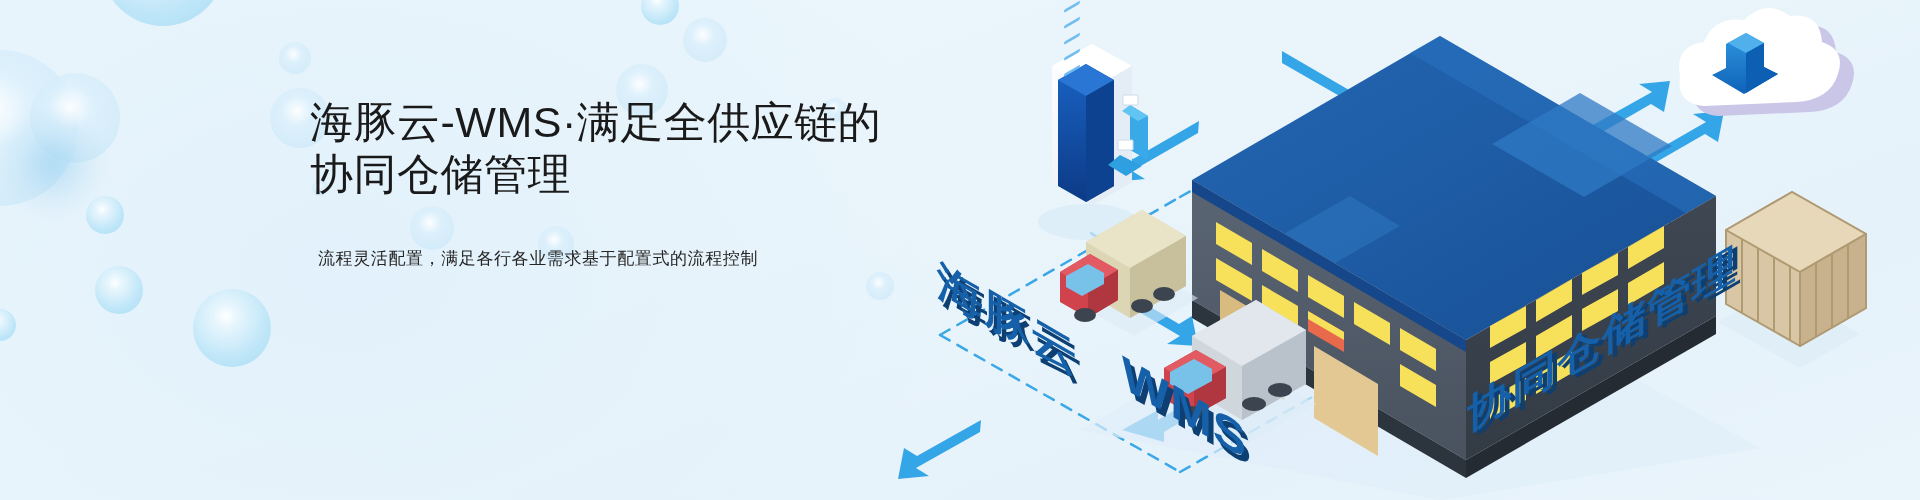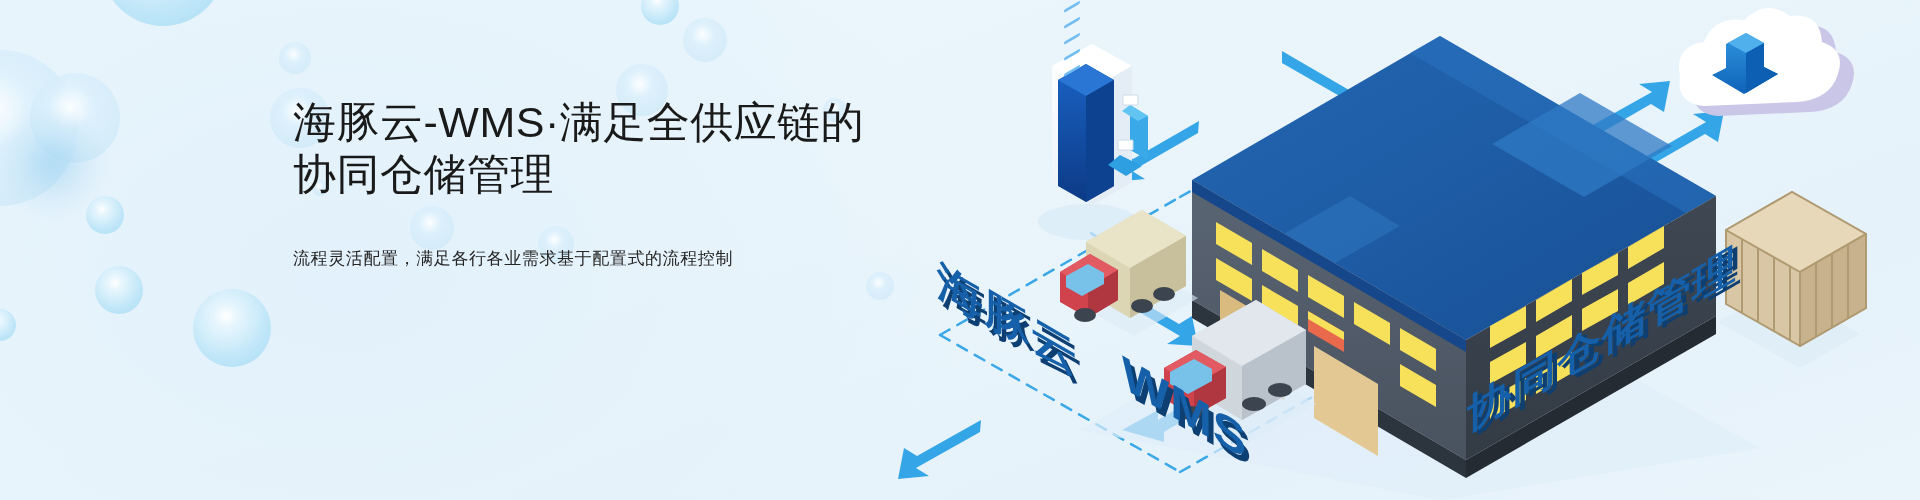--- a/index.html
+++ b/index.html
@@ -31,34 +31,35 @@
     background:radial-gradient(circle at 50% 50%, rgba(145,205,240,.55) 0%, rgba(175,218,243,.25) 45%, rgba(210,235,250,0) 75%);
     filter:blur(4px);
   }
   .bubble.faint {
     background:radial-gradient(circle at 45% 38%, rgba(255,255,255,.9) 0%, rgba(219,240,252,.8) 30%, rgba(197,229,247,.55) 75%, rgba(197,229,247,.2) 100%);
   }
 
   
   #copy {
     position:absolute;
-    left:293px; top:96px;
+    left:310px; top:96px;
     width:640px;
     z-index:6;
   }
   #headline {
     font-size:43px;
     line-height:1.22;
     font-weight:400;
     color:#1a1a1a;
     letter-spacing:.5px;
     white-space:pre-line;
   }
   #subhead {
     margin-top:44px;
+    margin-left:8px;
     font-size:17px;
     line-height:1.6;
     color:#262626;
     letter-spacing:.6px;
   }
 
   
   #art { position:absolute; left:880px; top:0; width:1040px; height:500px; z-index:4; }
   #art svg { display:block; width:1040px; height:500px; }
 </style>

